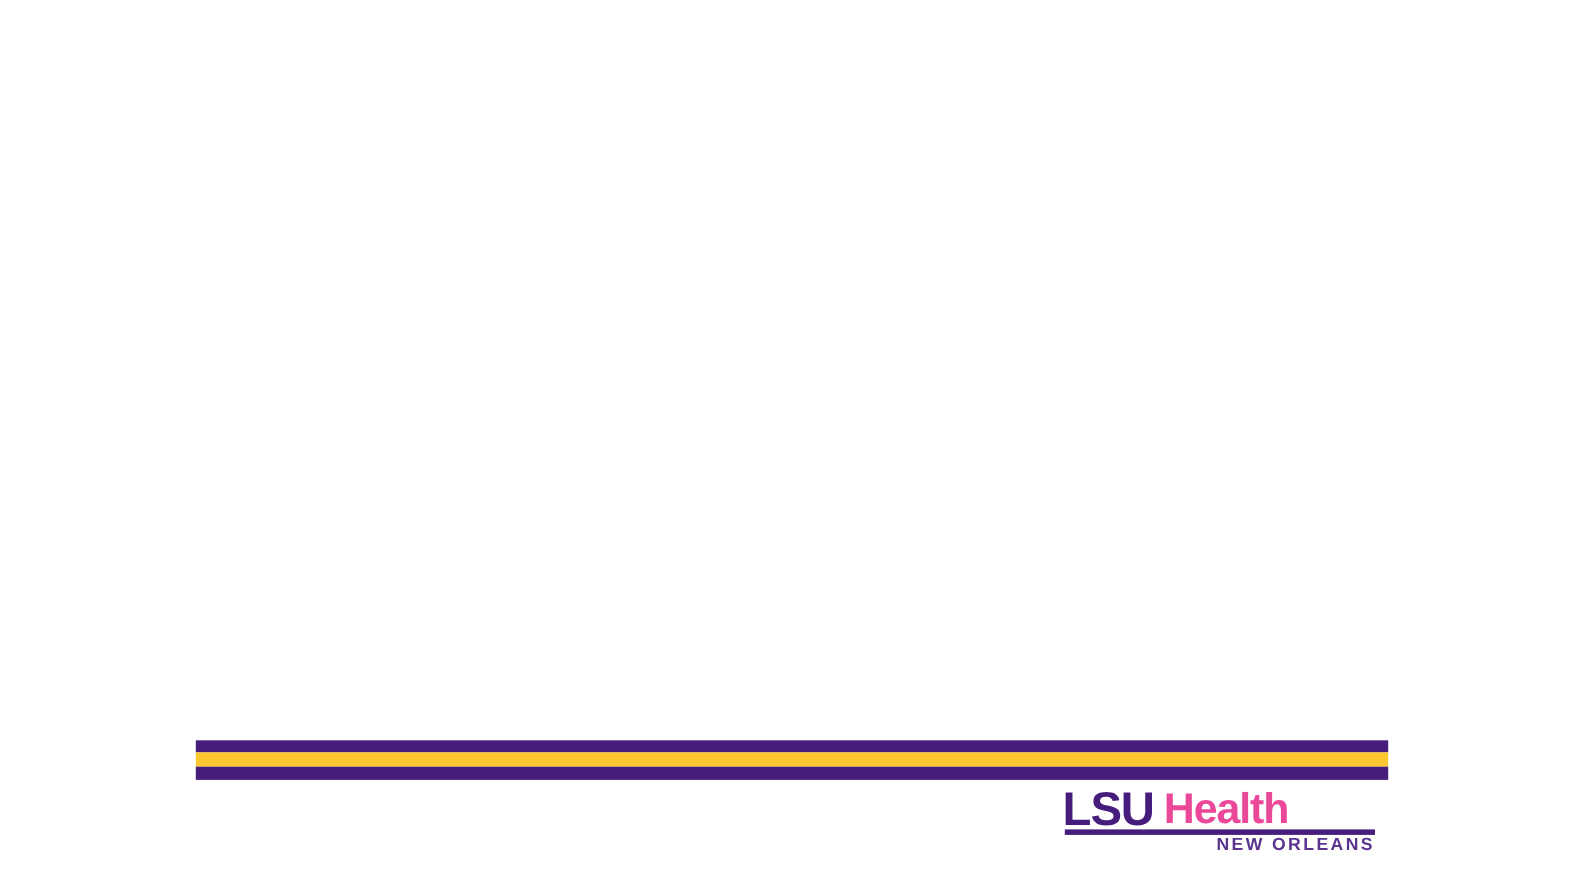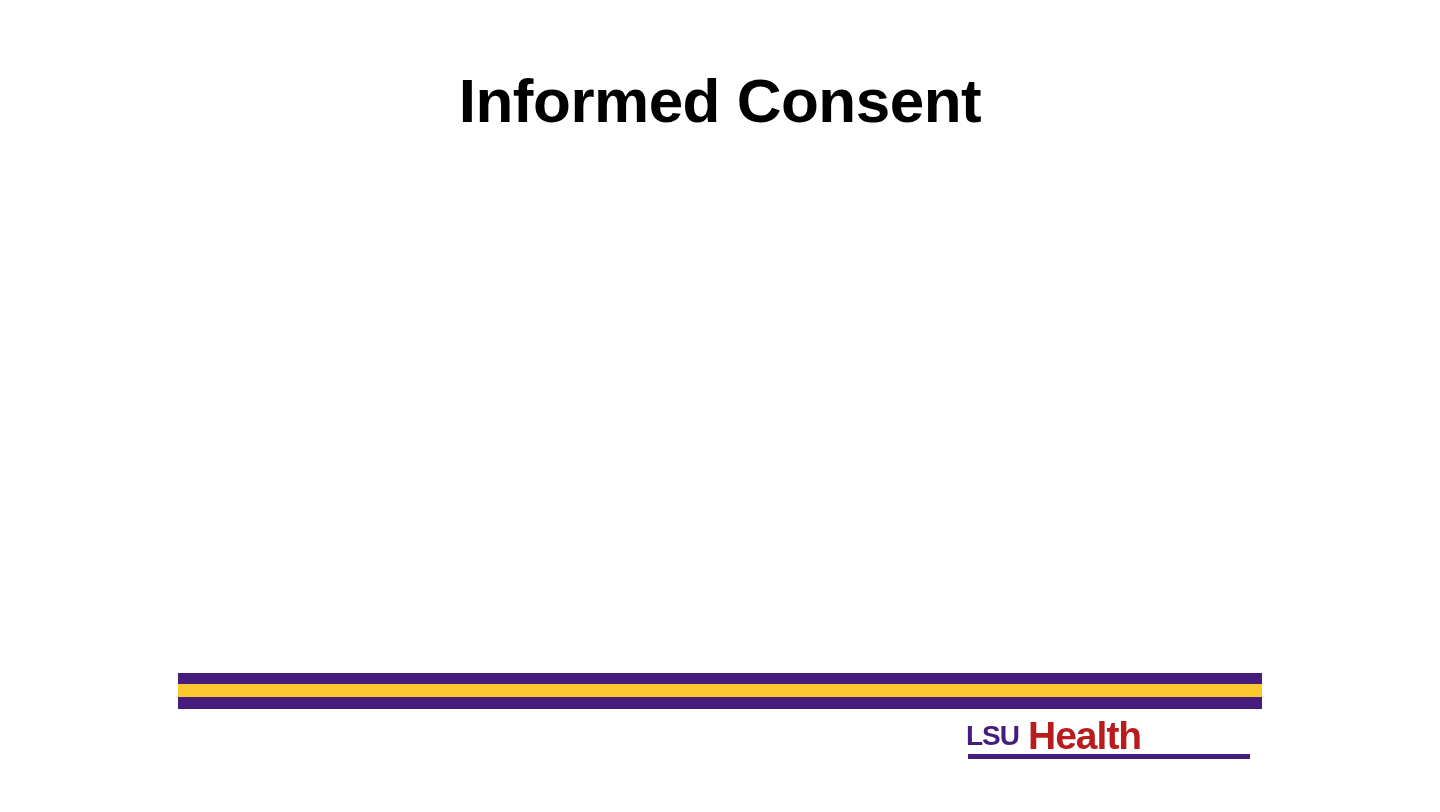--- a/index.html
+++ b/index.html
@@ -93,31 +93,31 @@
     position: absolute;
     left: 0;
     top: 0;
     width: 290px;
     height: 40px;
     white-space: nowrap;
     line-height: 40px;
   }
   .logo-lsu {
     font-family: "Liberation Sans", sans-serif;
-    font-size: 28px;
+    font-size: 43px;
     font-weight: bold;
     color: #461D7C;
     letter-spacing: -1px;
     vertical-align: top;
   }
   .logo-health {
     font-family: "Liberation Sans", sans-serif;
     font-size: 39px;
     font-weight: bold;
-    color: #b91c1c;
+    color: #ec4899;
     letter-spacing: -1px;
     margin-left: 9px;
     vertical-align: top;
   }
   .logo-rule {
     position: absolute;
     left: 2px;
     top: 38px;
     width: 282px;
     height: 5px;
@@ -146,29 +146,29 @@
     color: #5B3490;
     letter-spacing: -0.3px;
     white-space: nowrap;
   }
 </style>
 </head>
 <body>
 
 <div class="slide">
 
-  <h1 class="slide-title">Informed Consent</h1>
 
 
   <div class="footer-stripe">
     <div class="stripe-band stripe-top"></div>
     <div class="stripe-band stripe-mid"></div>
     <div class="stripe-band stripe-bottom"></div>
   </div>
 
   <div class="logo">
     <div class="logo-wordmark">
       <span class="logo-lsu">LSU</span><span class="logo-health">Health</span>
     </div>
     <div class="logo-rule"></div>
+    <div class="logo-city">NEW ORLEANS</div>
   </div>
 
 </div>
 
 </body></html>

